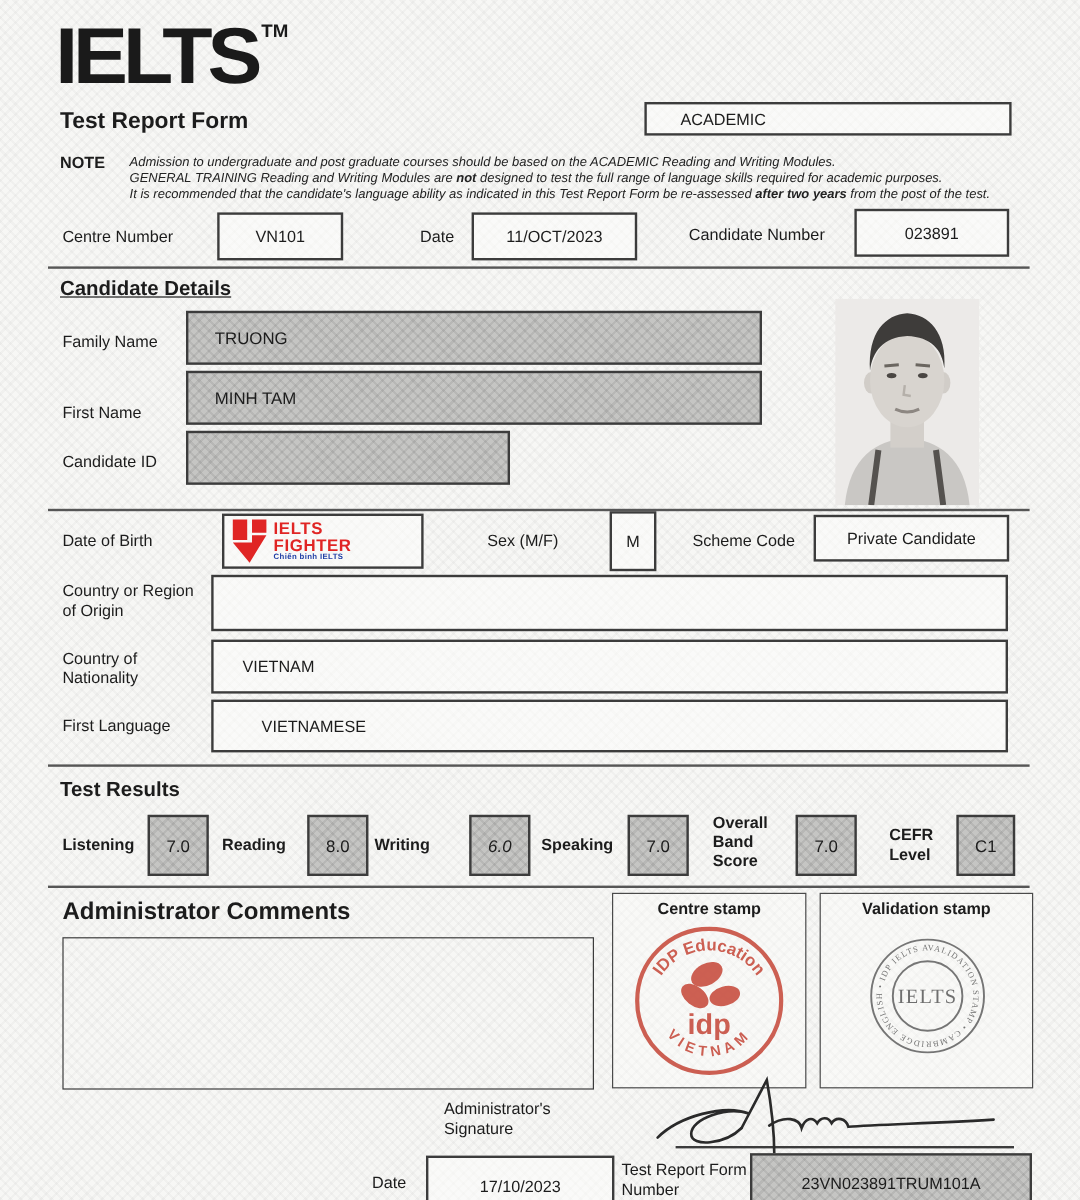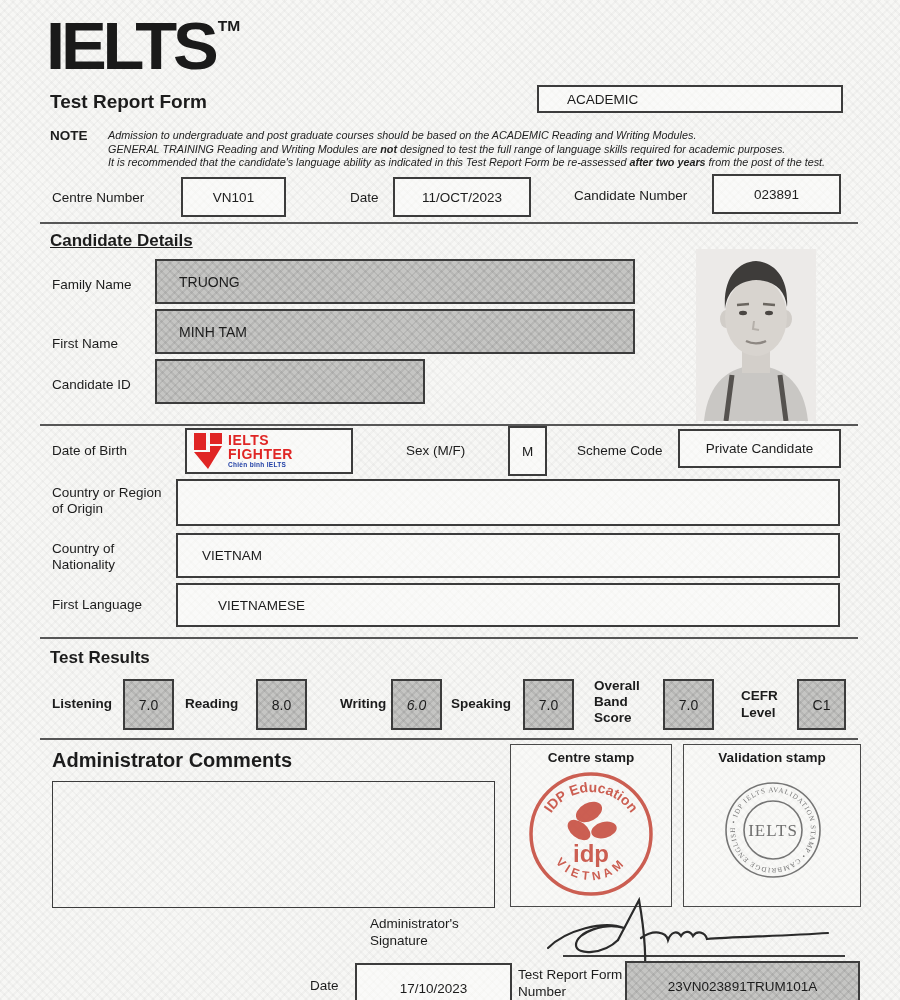--- a/index.html
+++ b/index.html
@@ -163,21 +163,21 @@
   <div class="abs score-lbl" style="left:52px; top:696px;">Listening</div>
   <div class="gbox center" style="left:123px; top:679px; width:51px; height:51px; justify-content:center;">
       <span>7.0</span>
     </div>
 
   <div class="abs score-lbl" style="left:185px; top:696px;">Reading</div>
   <div class="gbox center" style="left:256px; top:679px; width:51px; height:51px; justify-content:center;">
       <span>8.0</span>
     </div>
 
-  <div class="abs score-lbl" style="left:340px; top:696px;">Writing</div>
+  <div class="abs score-lbl" style="left:312px; top:696px;">Writing</div>
   <div class="gbox center" style="left:391px; top:679px; width:51px; height:51px; justify-content:center;font-style:italic;">
       <span>6.0</span>
     </div>
 
   <div class="abs score-lbl" style="left:451px; top:696px;">Speaking</div>
   <div class="gbox center" style="left:523px; top:679px; width:51px; height:51px; justify-content:center;">
       <span>7.0</span>
     </div>
 
   <div class="abs score-lbl" style="left:594px; top:678px; line-height:16px;">

